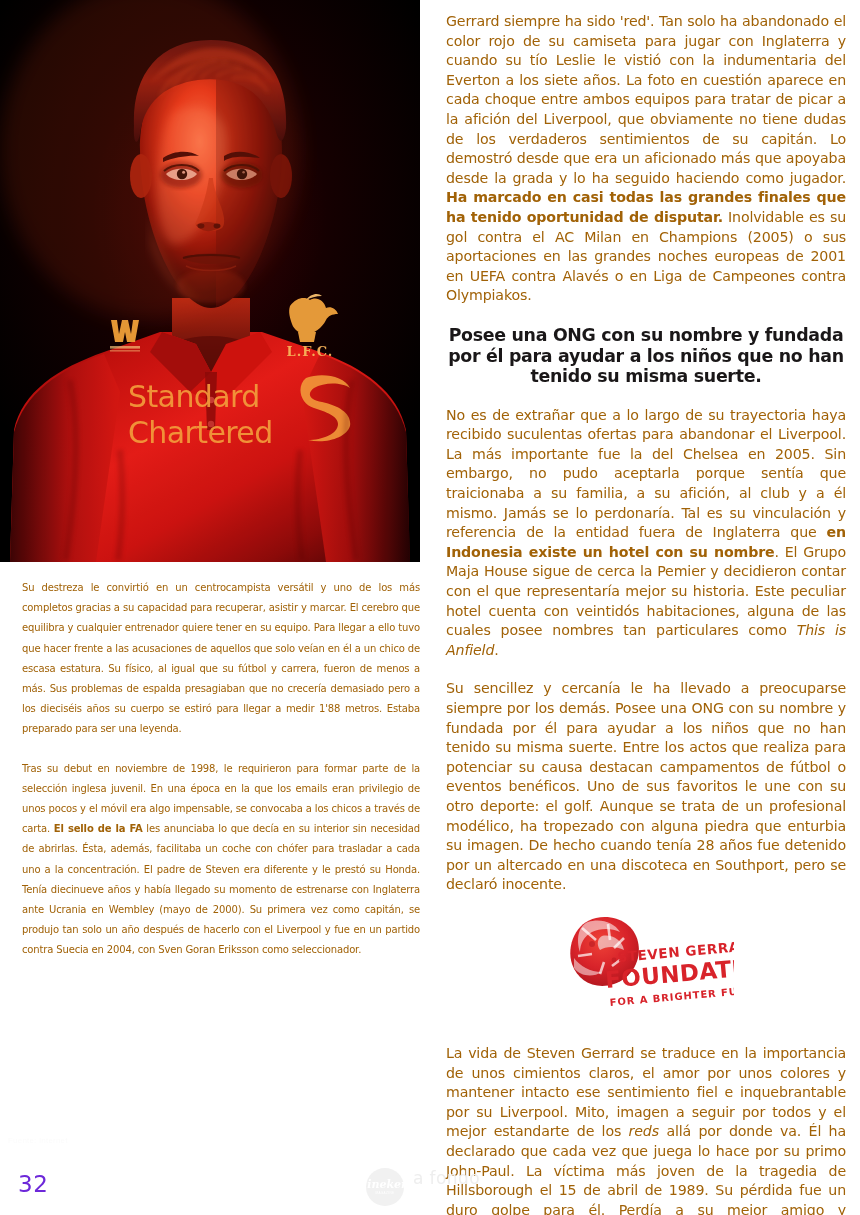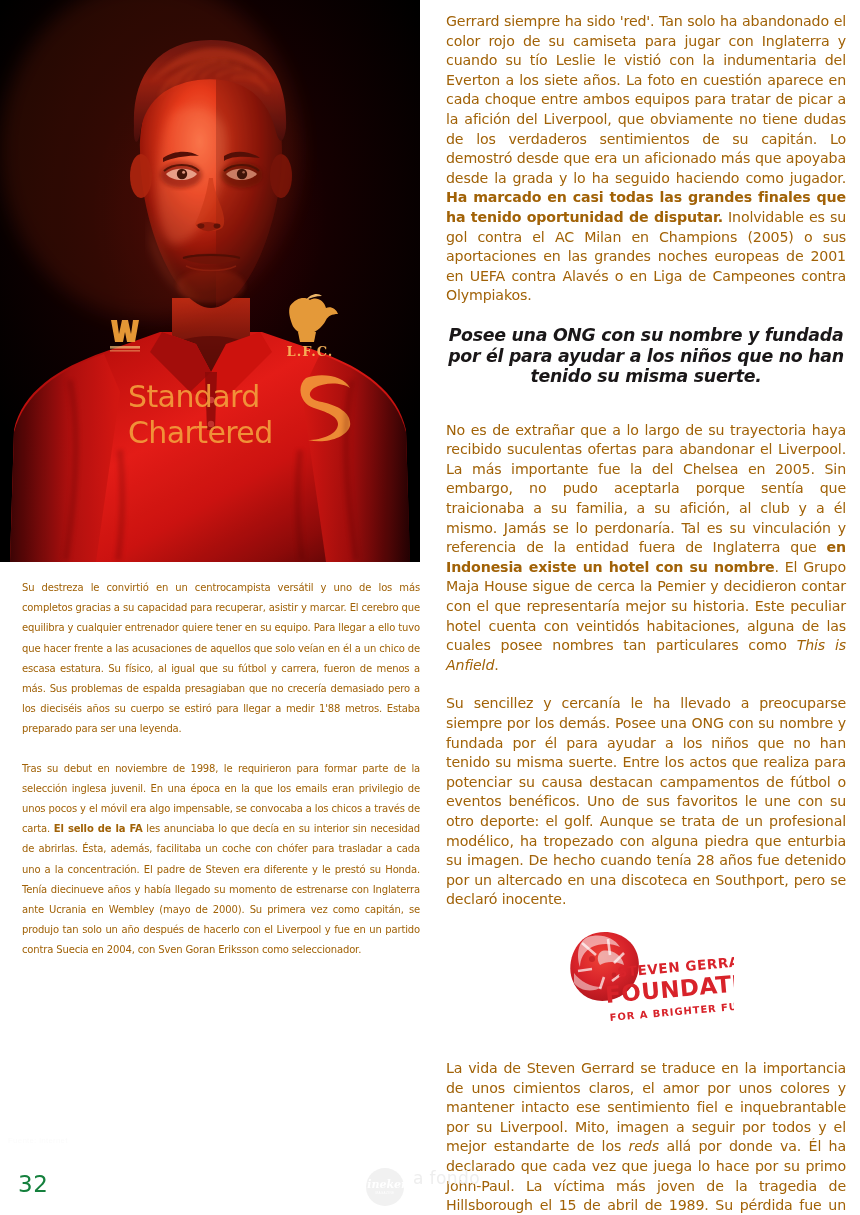--- a/index.html
+++ b/index.html
@@ -68,23 +68,22 @@
   .para i { font-style: italic; }
 
   
   .pullquote {
     font-family: "DejaVu Sans", sans-serif;
     font-weight: 700;
     font-size: 17.4px;
     line-height: 20.6px;
     text-align: center;
     color: #1a1718;
-    margin: 6px 0 34px 0;
+    margin: 6px 0 19px 0;
     letter-spacing: -0.3px;
-    font-style: italic;
   }
 
   
   .foundation-logo {
     margin: 6px auto 24px auto;
     width: 176px;
     height: 106px;
     display: block;
   }
   .foundation-logo svg { display: block; width: 176px; height: 106px; }
@@ -98,21 +97,21 @@
     letter-spacing: 0.2px;
     color: #fbfbfb;
     font-family: "Liberation Sans", sans-serif;
   }
   .page-number {
     position: absolute;
     left: 18px;
     top: 1171px;
     font-family: "DejaVu Sans", sans-serif;
     font-size: 23px;
-    color: #15803d;
+    color: #6d28d9;
     font-weight: 400;
     letter-spacing: 0.5px;
   }
   .footer-brand {
     position: absolute;
     left: 366px;
     top: 1168px;
     display: flex;
     gap: 9px;
   }

